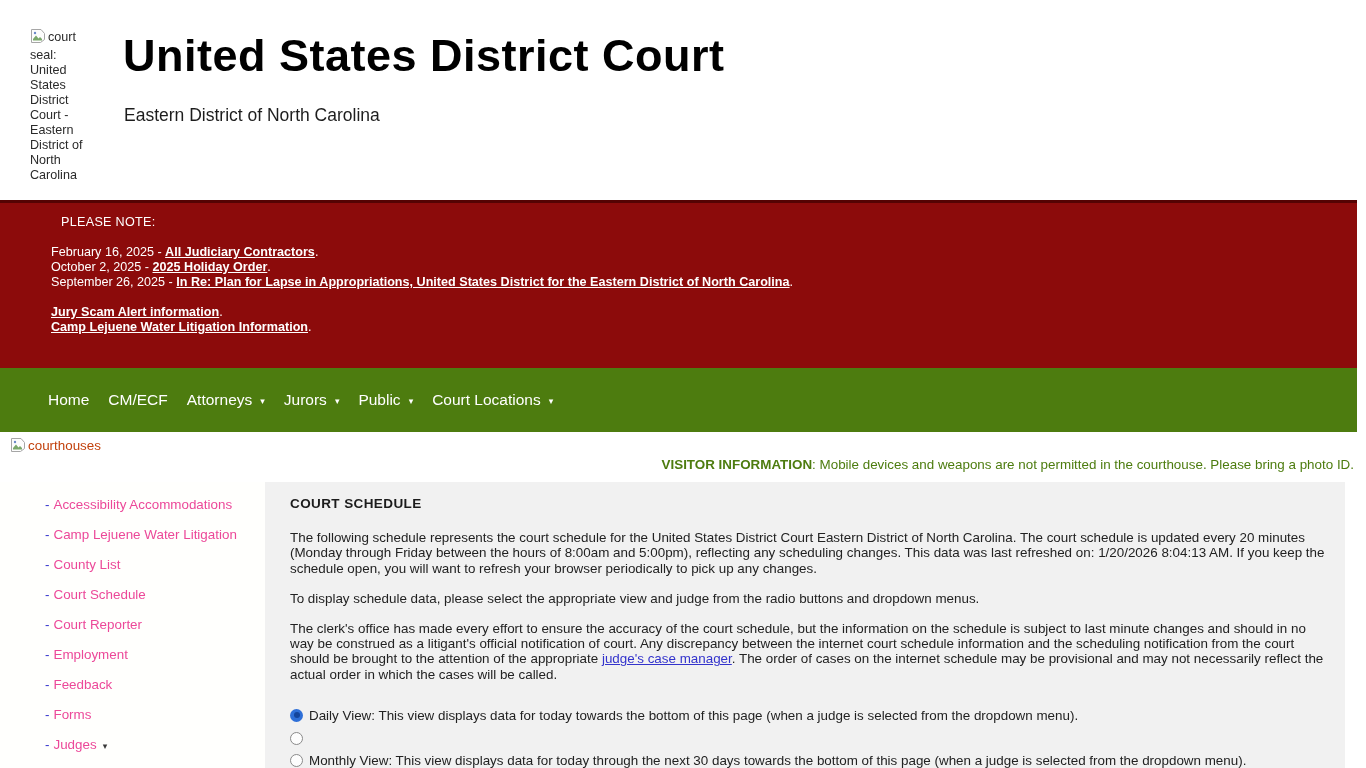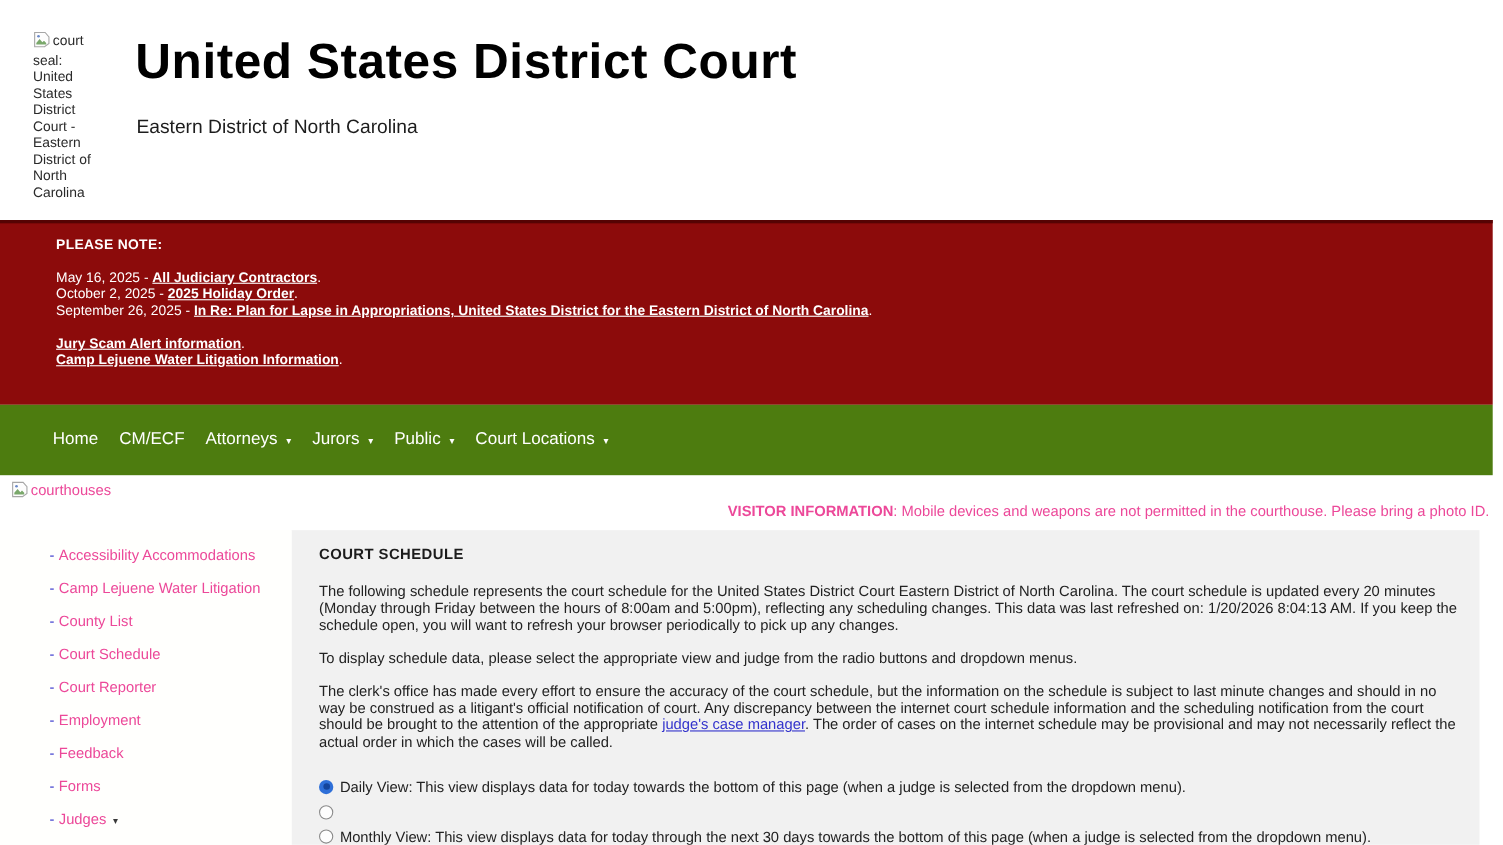--- a/index.html
+++ b/index.html
@@ -25,39 +25,39 @@
     line-height: 52px; letter-spacing: 0.5px; white-space: nowrap;
   }
   .site-subtitle { margin: 23px 0 0 1px; font-size: 17.5px; color: #1d1d1d; }
 
   
   .banner {
     height: 168px; background: #8C0B0B; border-top: 3px solid #550303;
     color: #fff; padding: 12px 30px 0 51px;
     font-size: 12.6px; line-height: 15px;
   }
-  .banner .note-heading { font-weight: bold; letter-spacing: 0.3px; }
+  .banner .note-heading { font-weight: normal; letter-spacing: 0.3px; margin-left: 10px; }
   .banner .spacer { height: 15px; }
   .banner a, .banner .blink {
     color: #fff; font-weight: bold; text-decoration: underline; cursor: pointer;
   }
   .banner .line { white-space: nowrap; }
 
   
   .nav {
     height: 64px; background: #4d7c0f; display: flex; align-items: center;
     padding-left: 48px; gap: 19px; color: #fff; font-size: 15.5px;
   }
   .nav-item { display: flex; align-items: center; gap: 8px; cursor: pointer; white-space: nowrap; }
   .nav-item .arrow { font-size: 9px; line-height: 1; padding-top: 2px; }
 
   
-  .courthouses { margin: 5px 16px 0 10px; font-size: 13.4px; color: #ec4899; height: 17px; }
+  .courthouses { margin: 5px 16px 0 10px; font-size: 13.4px; color: #c2410c; height: 17px; }
   .courthouses .bimg { vertical-align: -3px; margin-right: 2px; }
-  .visitor { text-align: right; padding-right: 12px; margin-top: 3px; font-size: 13.4px; color: #ec4899; height: 17px; }
+  .visitor { text-align: right; padding-right: 12px; margin-top: 3px; font-size: 13.4px; color: #4d7c0f; height: 17px; }
   .visitor b { font-weight: bold; }
 
   
   .content { position: relative; margin-top: 8px; height: 290px; }
   .sidebar { position: absolute; left: 0; top: 0; width: 265px; padding: 15px 0 0 45px; background: #fffffd; }
   .side-item { margin-bottom: 15px; height: 15px; font-size: 13.4px; white-space: nowrap; }
   .side-item .dash { color: #3333CC; margin-right: 4px; }
   .side-item a { color: #ec4899; text-decoration: none; cursor: pointer; }
   .side-item .arrow { font-size: 9px; color: #3a3a3a; margin-left: 6px; }
 
@@ -99,21 +99,21 @@
   <div class="titles">
     <h1 class="site-title">United States District Court</h1>
     <div class="site-subtitle">Eastern District of North Carolina</div>
   </div>
 </div>
 
 <div class="banner full-bleed">
   <div class="note-heading">PLEASE NOTE:</div>
   <div class="spacer"></div>
   <div class="line">
-    <span>May 16, 2025 - </span><a class="blink">All Judiciary Contractors</a><span>.</span>
+    <span>February 16, 2025 - </span><a class="blink">All Judiciary Contractors</a><span>.</span>
   </div>
   <div class="line">
     <span>October 2, 2025 - </span><a class="blink">2025 Holiday Order</a><span>.</span>
   </div>
   <div class="line">
     <span>September 26, 2025 - </span><a class="blink">In Re: Plan for Lapse in Appropriations, United States District for the Eastern District of North Carolina</a><span>.</span>
   </div>
   <div class="spacer"></div>
   <div class="line">
     <a class="blink">Jury Scam Alert information</a><span>.</span>

